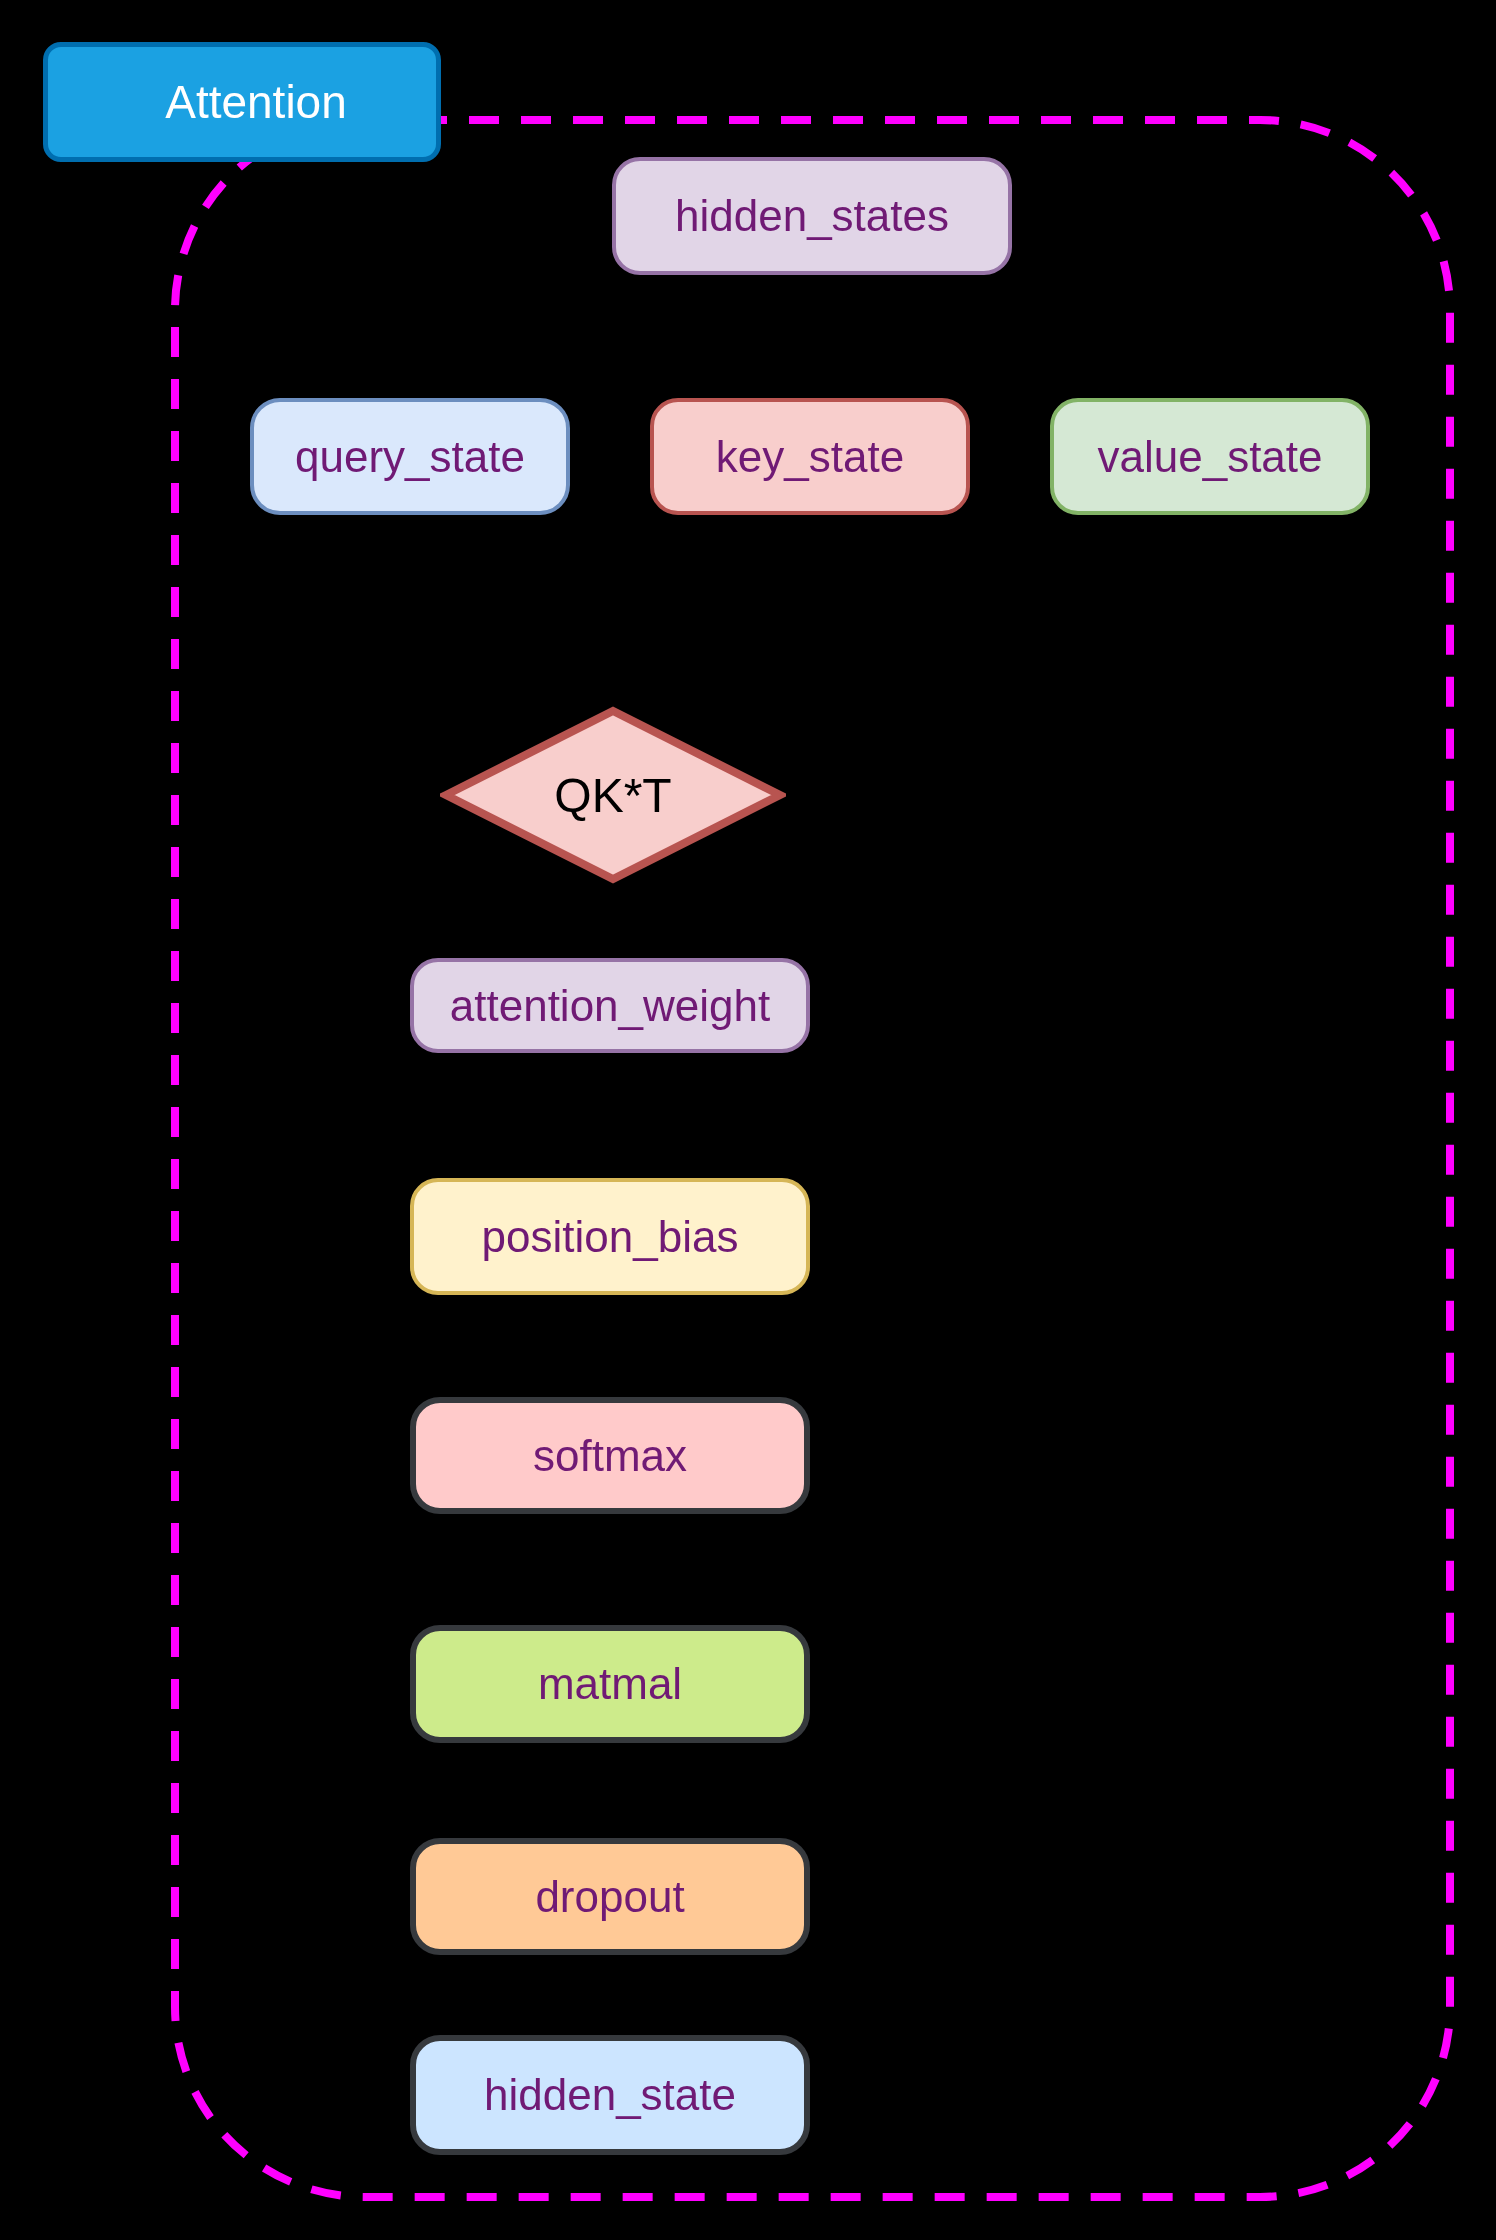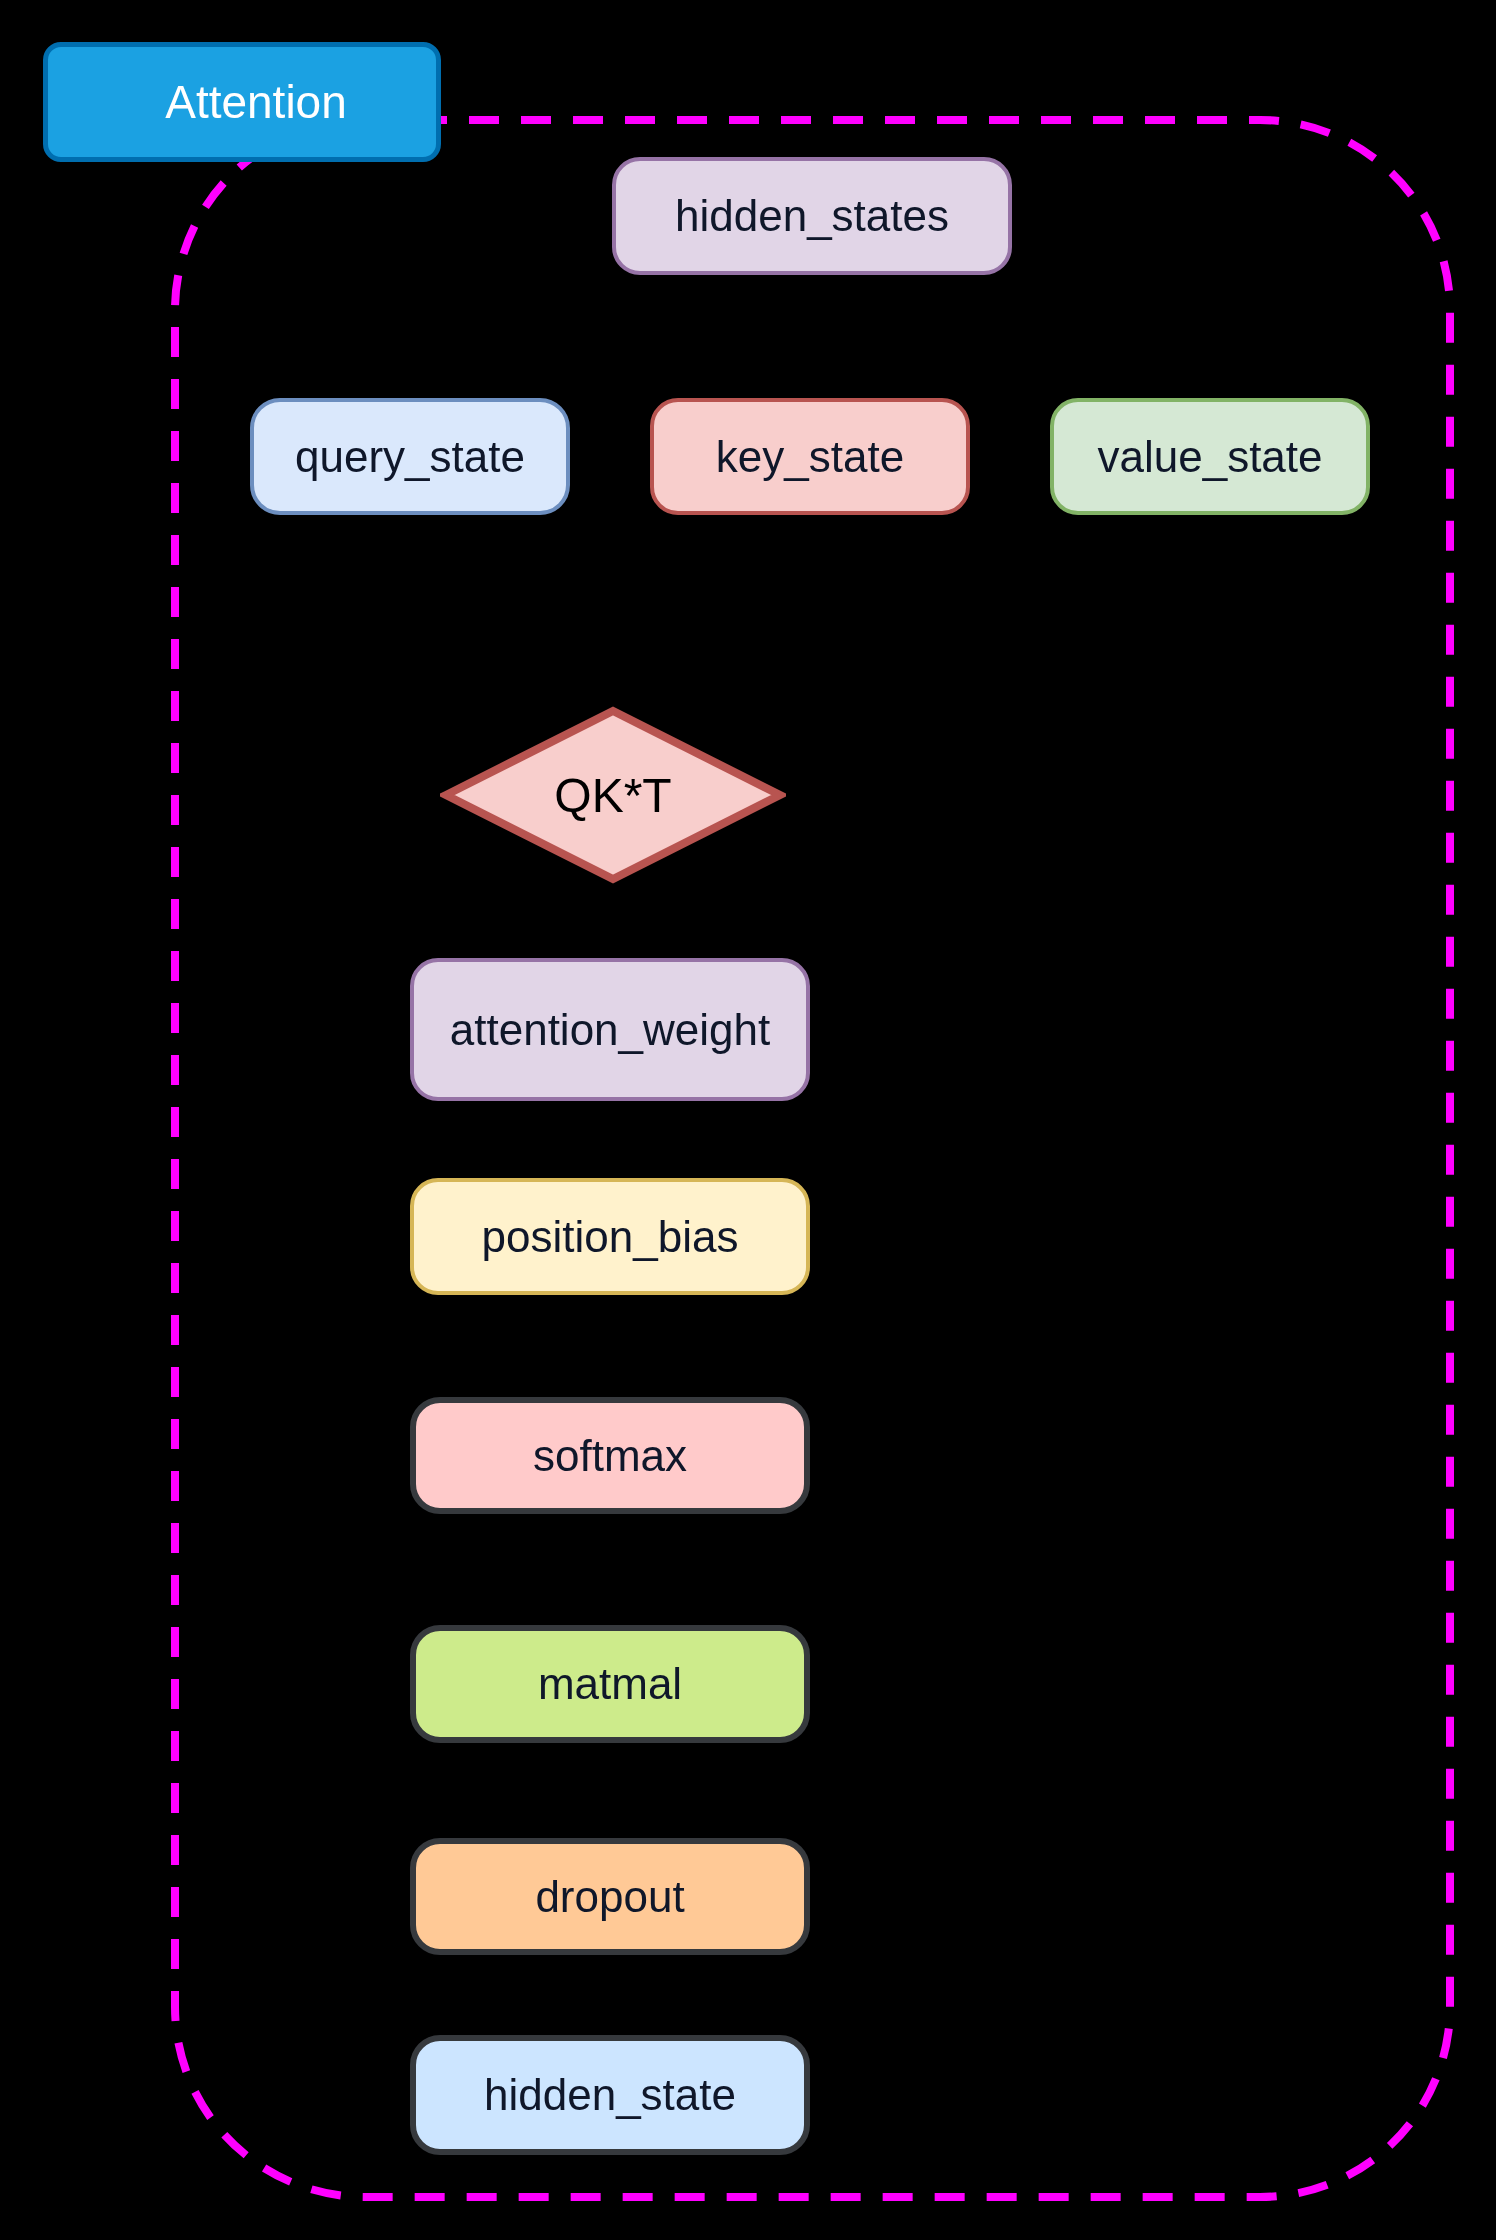--- a/index.html
+++ b/index.html
@@ -44,33 +44,33 @@
     box-sizing: border-box;
   }
 
   
   .node {
     position: absolute;
     display: flex;
     align-items: center;
     justify-content: center;
     font-size: 44px;
-    color: #0f172a;
+    color: #701a75;
     box-sizing: border-box;
     border-radius: 28px;
     border: 4px solid #000;
     z-index: 2;
   }
   .node.dark-border { border-width: 6px; border-radius: 30px; }
 
   .n-hidden_states    { left: 612px;  top: 157px;  width: 400px; height: 118px; }
   .n-query_state      { left: 250px;  top: 398px;  width: 320px; height: 117px; border-radius: 30px; }
   .n-key_state        { left: 650px;  top: 398px;  width: 320px; height: 117px; }
   .n-value_state      { left: 1050px; top: 398px;  width: 320px; height: 117px; }
-  .n-attention_weight { left: 410px;  top: 958px;  width: 400px; height: 143px; }
+  .n-attention_weight { left: 410px;  top: 958px;  width: 400px; height: 95px; }
   .n-position_bias    { left: 410px;  top: 1178px; width: 400px; height: 117px; }
   .n-softmax          { left: 410px;  top: 1397px; width: 400px; height: 117px; }
   .n-matmal           { left: 410px;  top: 1625px; width: 400px; height: 118px; }
   .n-dropout          { left: 410px;  top: 1838px; width: 400px; height: 117px; }
   .n-hidden_state     { left: 410px;  top: 2035px; width: 400px; height: 120px; }
 
   
   .diamond-svg {
     position: absolute;
     left: 440px;

